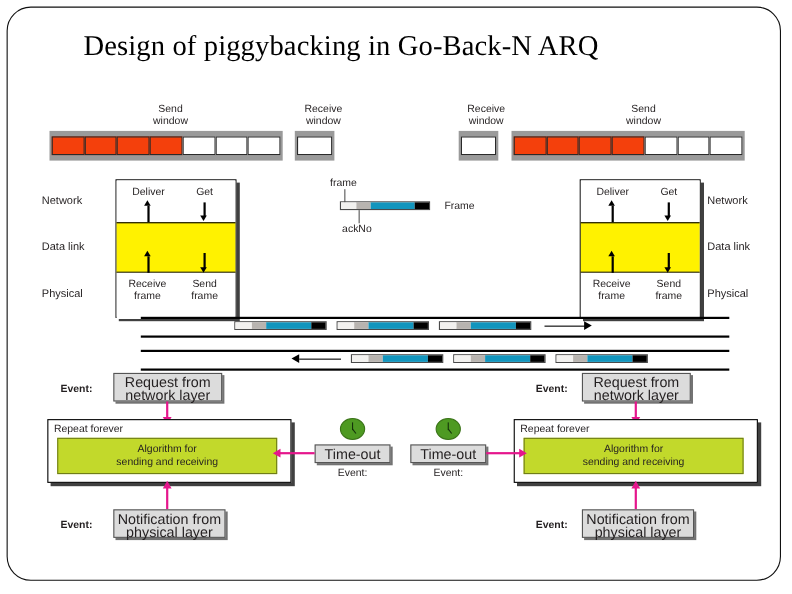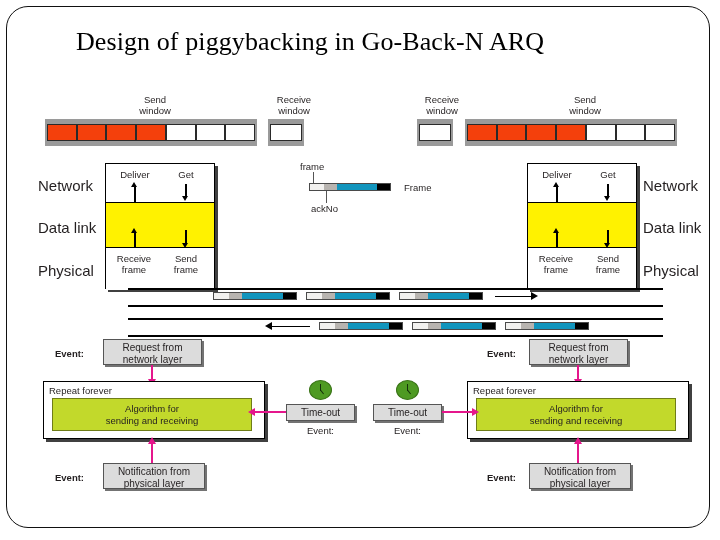--- a/index.html
+++ b/index.html
@@ -90,21 +90,21 @@
   .stack-txt {
     position: absolute;
     font-size: 9.5px;
     color: #231f20;
     white-space: nowrap;
     text-align: center;
     line-height: 11px;
   }
   .side-lbl {
     position: absolute;
-    font-size: 15px;
+    font-size: 10px;
     color: #231f20;
     white-space: nowrap;
   }
 
   
   .v-stem {
     position: absolute;
     width: 1.6px;
     background: #000;
   }
@@ -151,21 +151,21 @@
   .h-head-r { border-left: 7px solid #000; }
   .h-head-l { border-right: 7px solid #000; }
 
   
   .evt-box {
     position: absolute;
     background: #dcdcdc;
     border: 1.1px solid #555;
     box-sizing: border-box;
     box-shadow: 2px 2px 0 rgba(0,0,0,0.55);
-    font-size: 10px;
+    font-size: 13px;
     color: #231f20;
     text-align: center;
     line-height: 11.5px;
     padding-top: 2px;
     white-space: nowrap;
   }
   .evt-tag {
     position: absolute;
     font-size: 9.5px;
     font-weight: bold;

